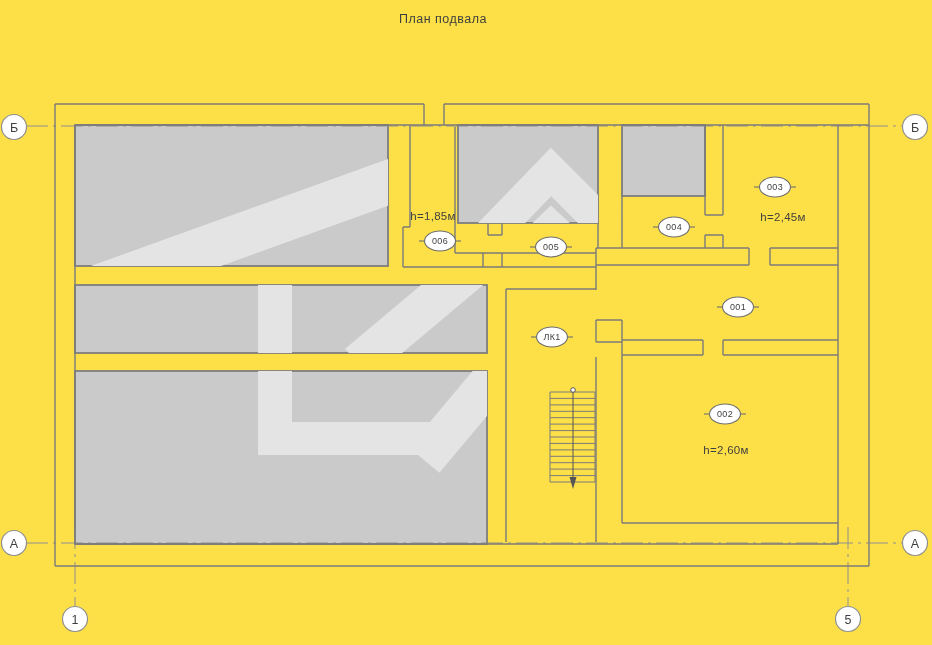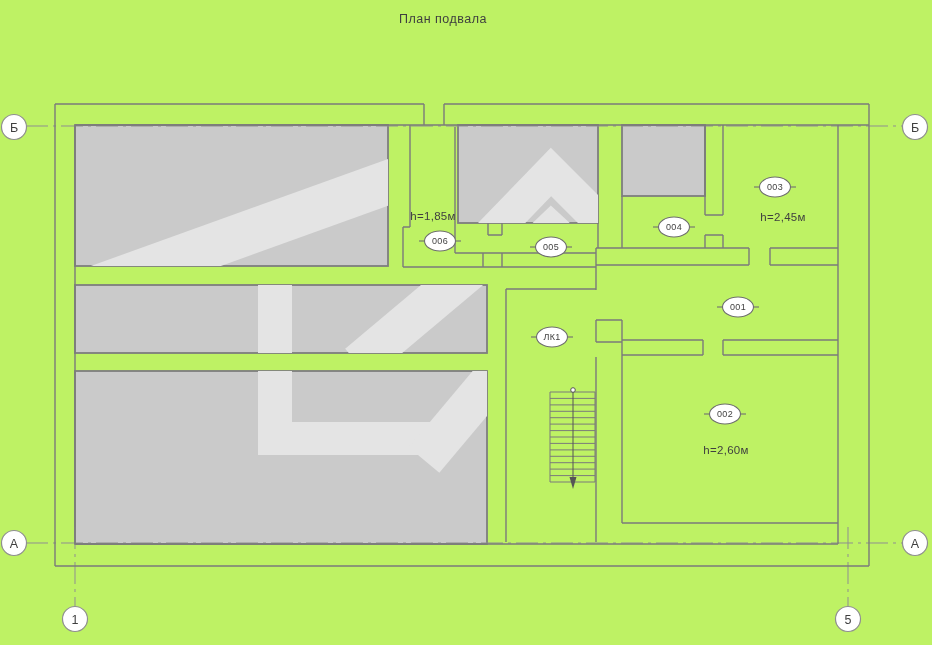--- a/index.html
+++ b/index.html
@@ -1,16 +1,16 @@
 <!DOCTYPE html>
 <html><head>
 <meta charset="utf-8">
 <style>
   html,body{margin:0;padding:0;background:#ffffff;}
-  #page{position:relative;width:932px;height:645px;background:#bef264;overflow:hidden;}
+  #page{position:relative;width:932px;height:645px;background:#fde047;overflow:hidden;}
   svg{position:absolute;left:0;top:0;}
   text{font-family:"Liberation Sans","DejaVu Sans",sans-serif;fill:#3f3f3f;}
   .title-text{font-size:12.5px;letter-spacing:0.5px;}
   .axis-text{font-size:12.5px;}
   .room-num{font-size:9px;letter-spacing:0.3px;}
   .height-text{font-size:11.5px;letter-spacing:0.3px;}
   .thin{stroke-width:1.1;}
 </style>
 </head>
 <body>

